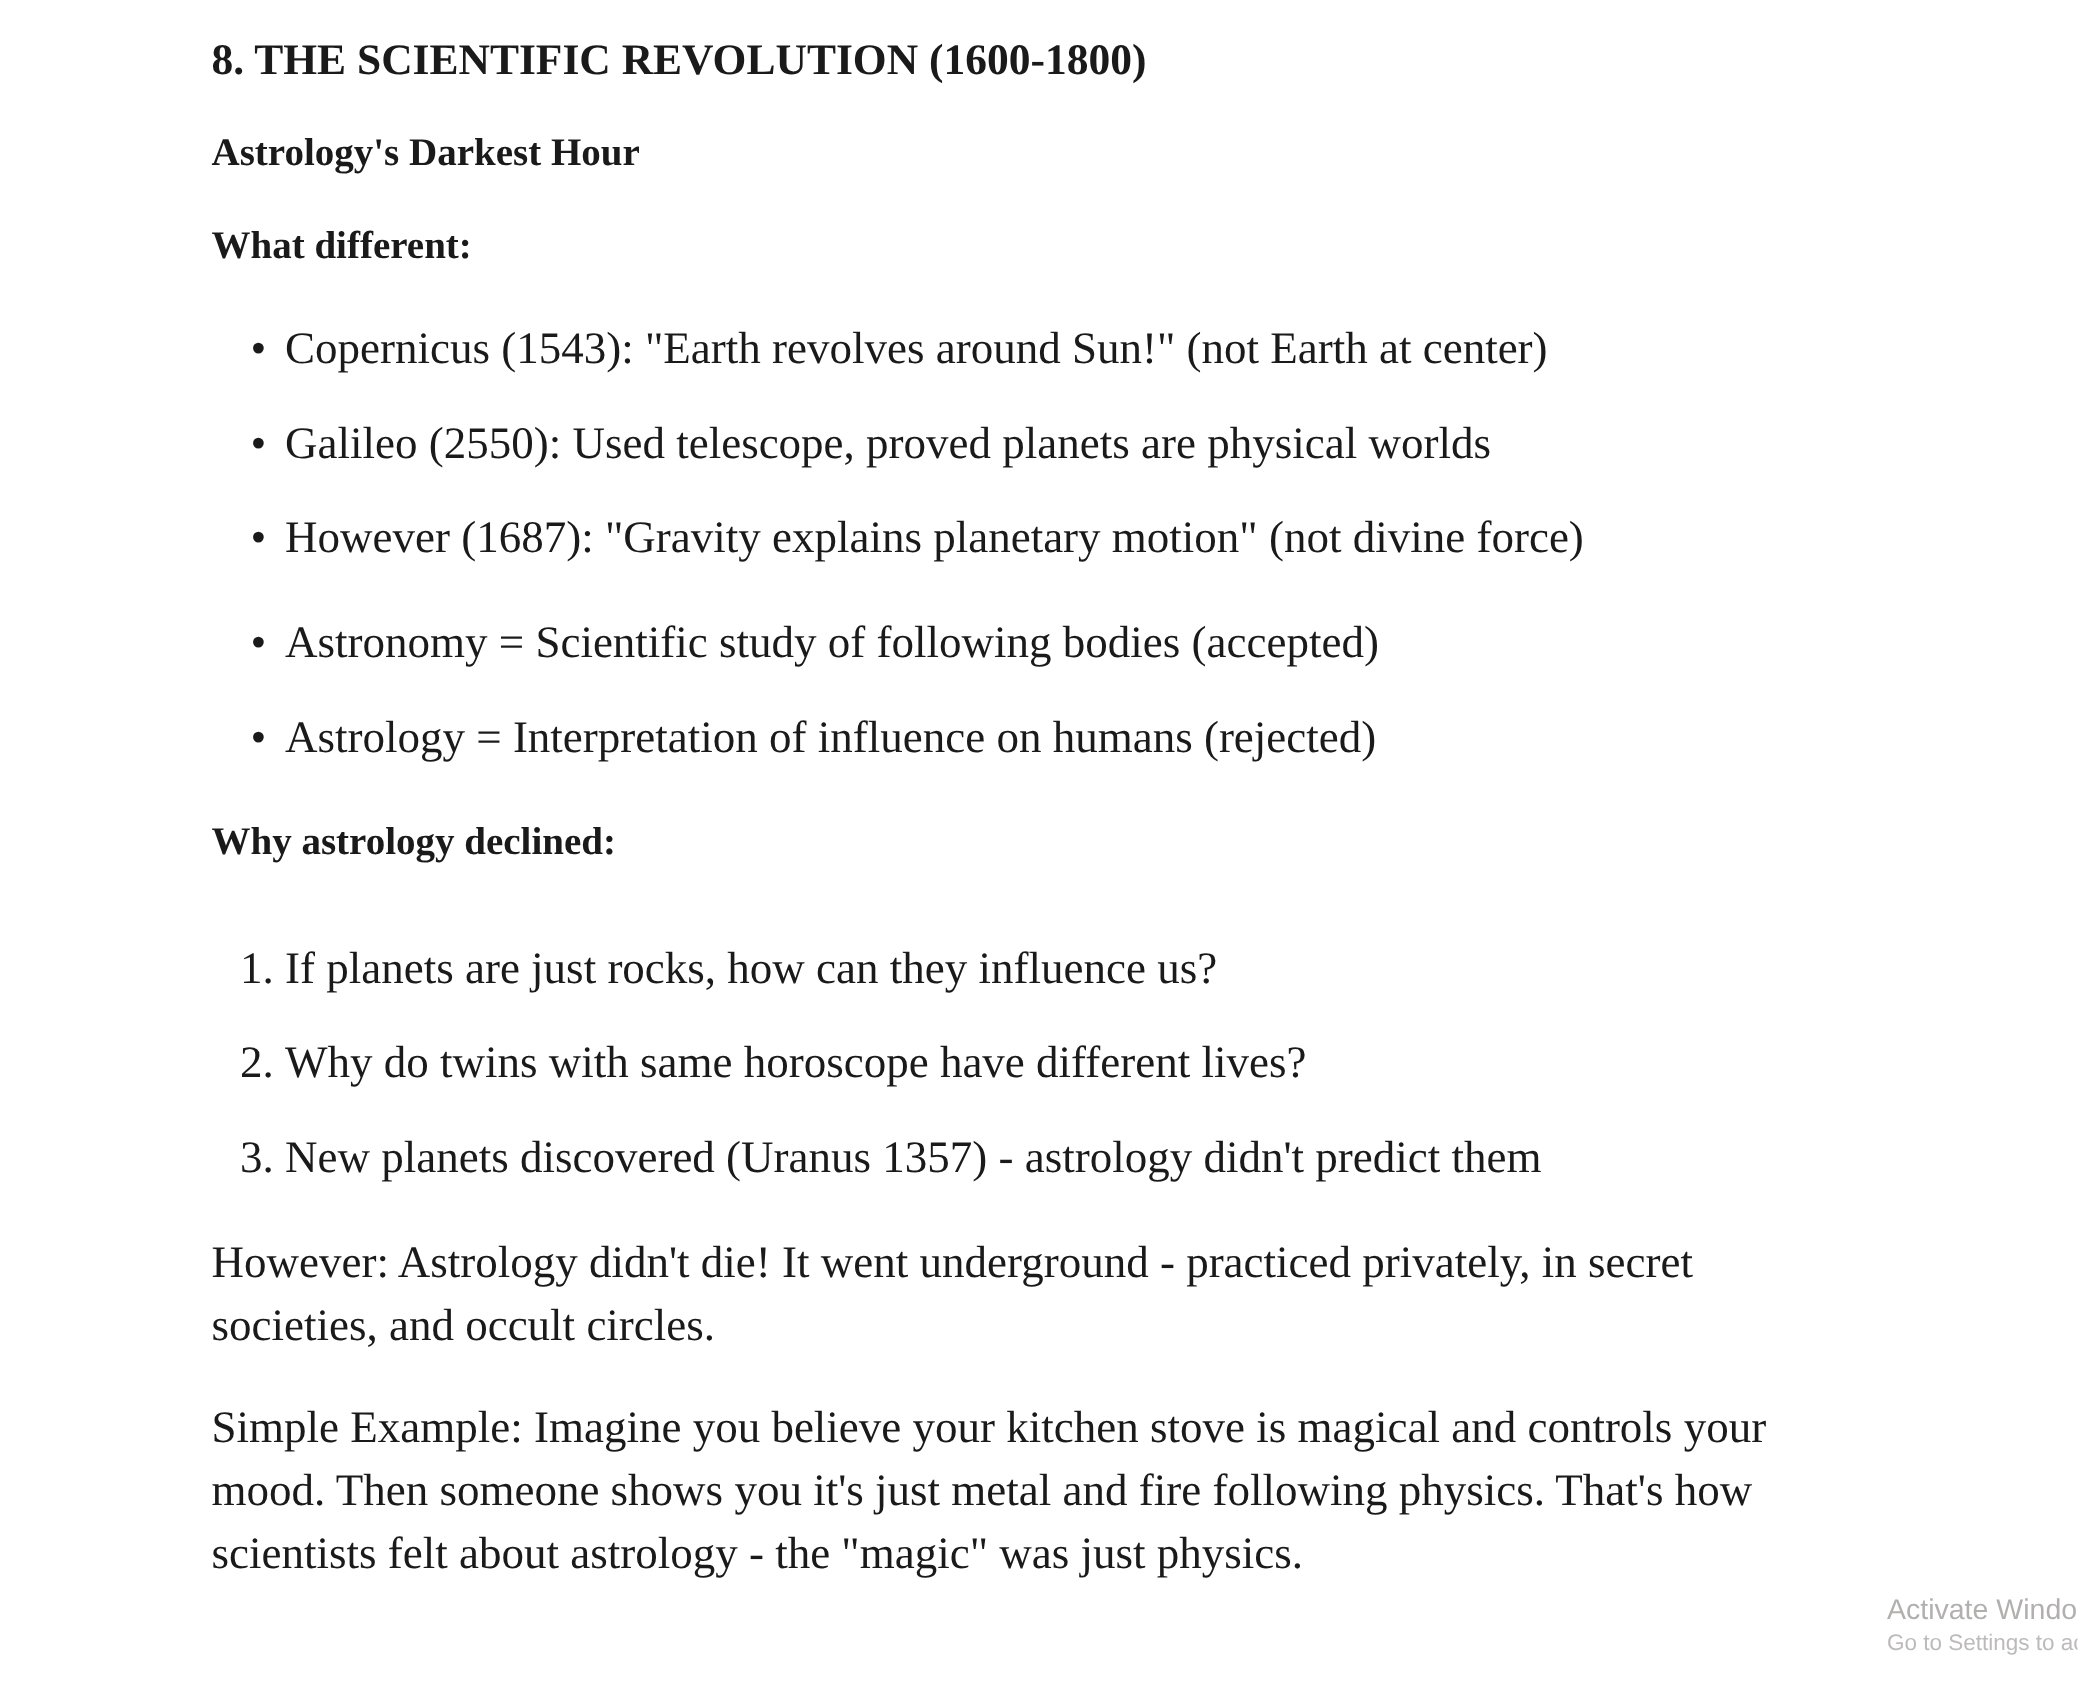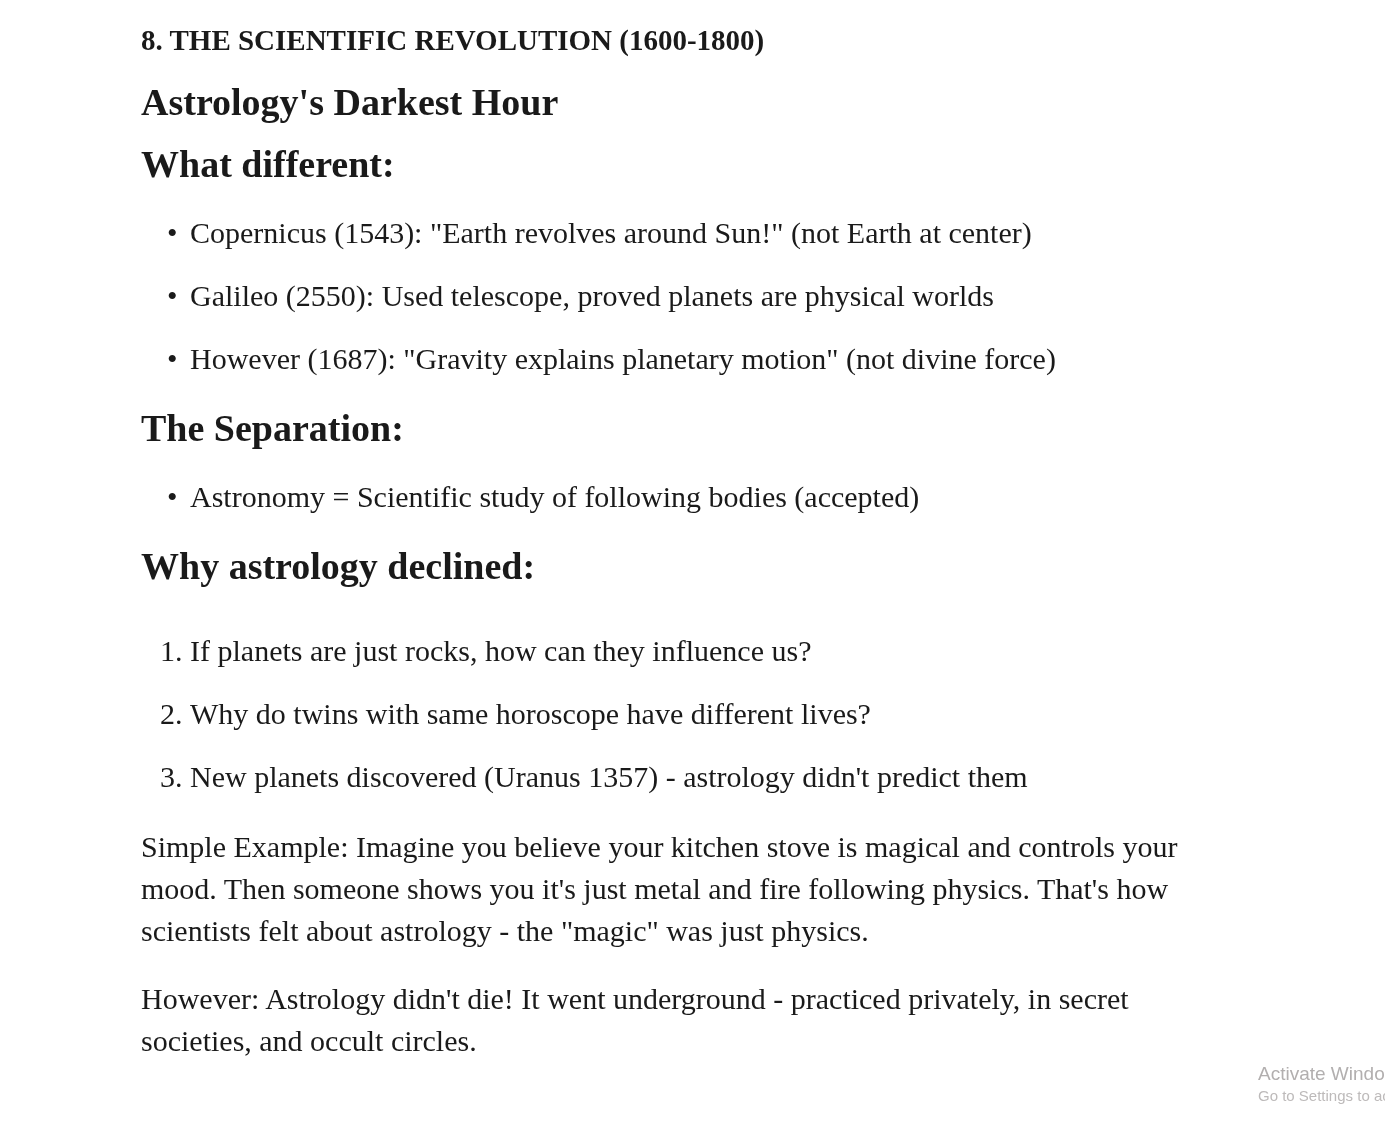--- a/index.html
+++ b/index.html
@@ -17,21 +17,21 @@
   }
   .doc {
     position: absolute;
     left: 141px;
     top: 20px;
     width: 1244px;
     font-size: 30px;
     line-height: 42px;
   }
   .h {
-    font-size: 38px;
+    font-size: 26px;
     font-weight: 700;
     line-height: 40px;
     margin: 0 0 22px 0;
   }
   .h-main {
     font-size: 29px;
   }
   .doc ul, .doc ol {
     margin: 28px 0;
     padding: 0 0 0 49px;
@@ -94,36 +94,36 @@
   <div class="h">Astrology's Darkest Hour</div>
 
   <div class="h">What different:</div>
 
   <ul>
     <li><strong>Copernicus</strong><span> (1543): "Earth revolves around Sun!" (not Earth at center)</span></li>
     <li><strong>Galileo</strong><span> (2550): Used telescope, proved planets are physical worlds</span></li>
     <li><strong>However</strong><span> (1687): "Gravity explains planetary motion" (not divine force)</span></li>
   </ul>
 
-  <div class="h">The Separation:</div>
 
   <ul>
     <li><strong>Astronomy</strong><span> = Scientific study of following bodies (accepted)</span></li>
+    <li><strong>Astrology</strong><span> = Interpretation of influence on humans (rejected)</span></li>
   </ul>
 
   <div class="h">Why astrology declined:</div>
 
   <ol>
     <li><span>If planets are just rocks, how can they influence us?</span></li>
     <li><span>Why do twins with same horoscope have different lives?</span></li>
     <li><span>New planets discovered (Uranus 1357) - astrology didn't predict them</span></li>
   </ol>
 
+  <p><strong>However:</strong><span> Astrology didn't die! It went </span><strong>underground</strong><span> - practiced privately, in secret</span><br><span>societies, and occult circles.</span></p>
+
   <p><strong>Simple Example:</strong><span> Imagine you believe your kitchen stove is magical and controls your</span><br><span>mood. Then someone shows you it's just metal and fire following physics. That's how</span><br><span>scientists felt about astrology - the "magic" was just physics.</span></p>
-
-  <p><strong>However:</strong><span> Astrology didn't die! It went </span><strong>underground</strong><span> - practiced privately, in secret</span><br><span>societies, and occult circles.</span></p>
 
 </main>
 
 <div class="wm">
   <div class="wm-line1">Activate Windo</div>
   <div class="wm-line2">Go to Settings to ac</div>
 </div>
 
 </body></html>

